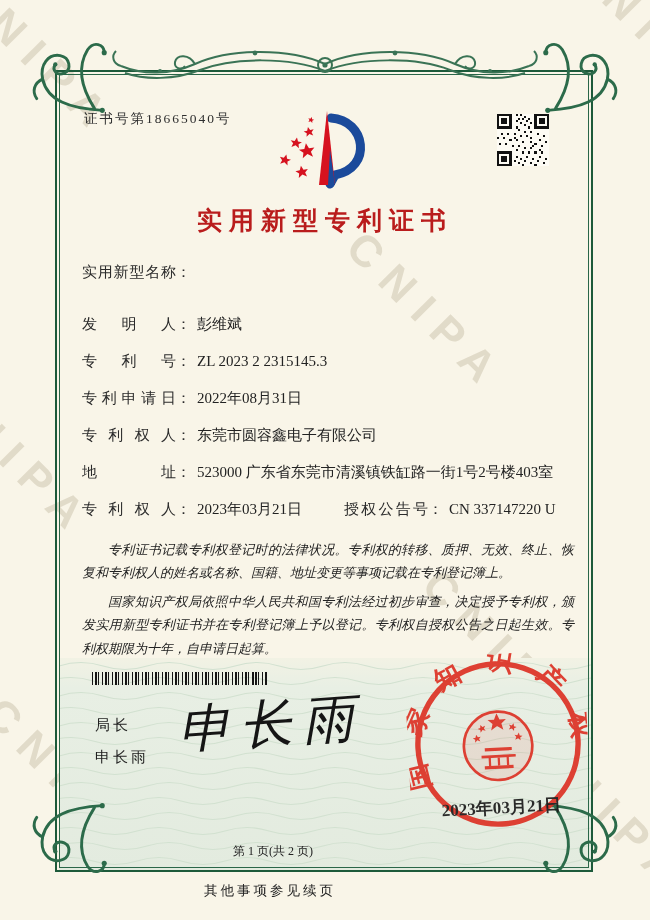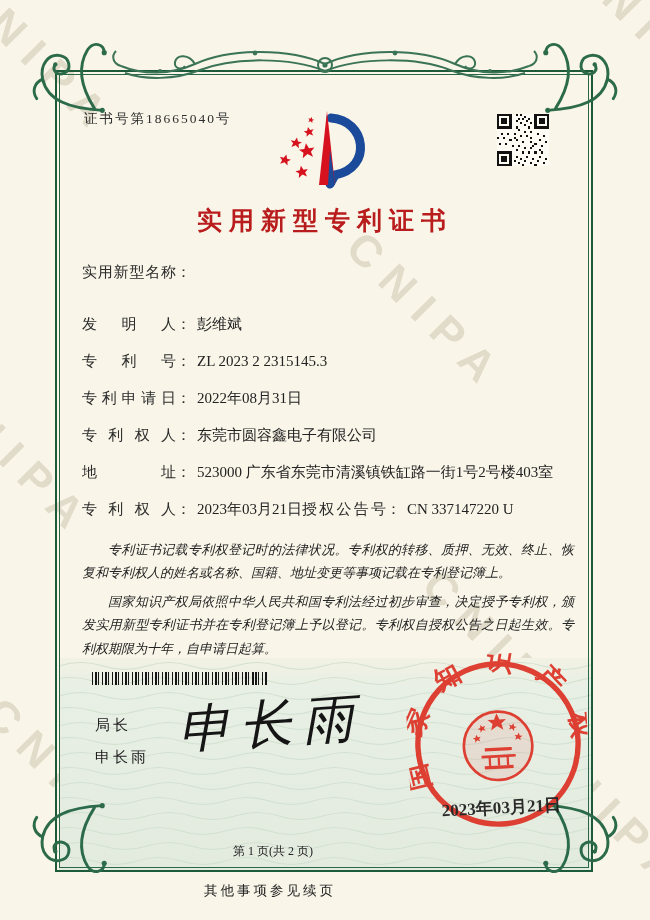--- a/index.html
+++ b/index.html
@@ -47,21 +47,21 @@
            font-size:25px; font-weight:700; letter-spacing:7px; color:#b91c1c; z-index:4; }
 
   
   .fields { position:absolute; left:82px; top:262px; width:494px; z-index:4; font-size:15px; }
   .frow { display:flex; margin-bottom:16px; line-height:21px;align-items:center; }
   .frow.first { margin-bottom:31px; }
   .flabel { display:inline-block; width:94px; text-align:justify; text-align-last:justify;
             text-justify:inter-character; color:#2b2b2b; flex:none; }
   .fcolon { flex:none; margin-right:6px; }
   .fvalue { color:#222; }
-  .frow .pair2 { display:flex; }
+  .frow .pair2 { display:flex; margin-left:42px; }
   .pair2 .flabel { width:84px; }
 
   
   .paras { position:absolute; left:82px; top:538px; width:492px; z-index:4;
            font-size:13px; line-height:1.78; text-align:justify; font-style:italic; color:#222; }
   .paras p { text-indent:2em; }
   .paras p + p { margin-top:6px; }
 
   
   .barcode { position:absolute; left:92px; top:672px; width:176px; height:13px; z-index:4;

